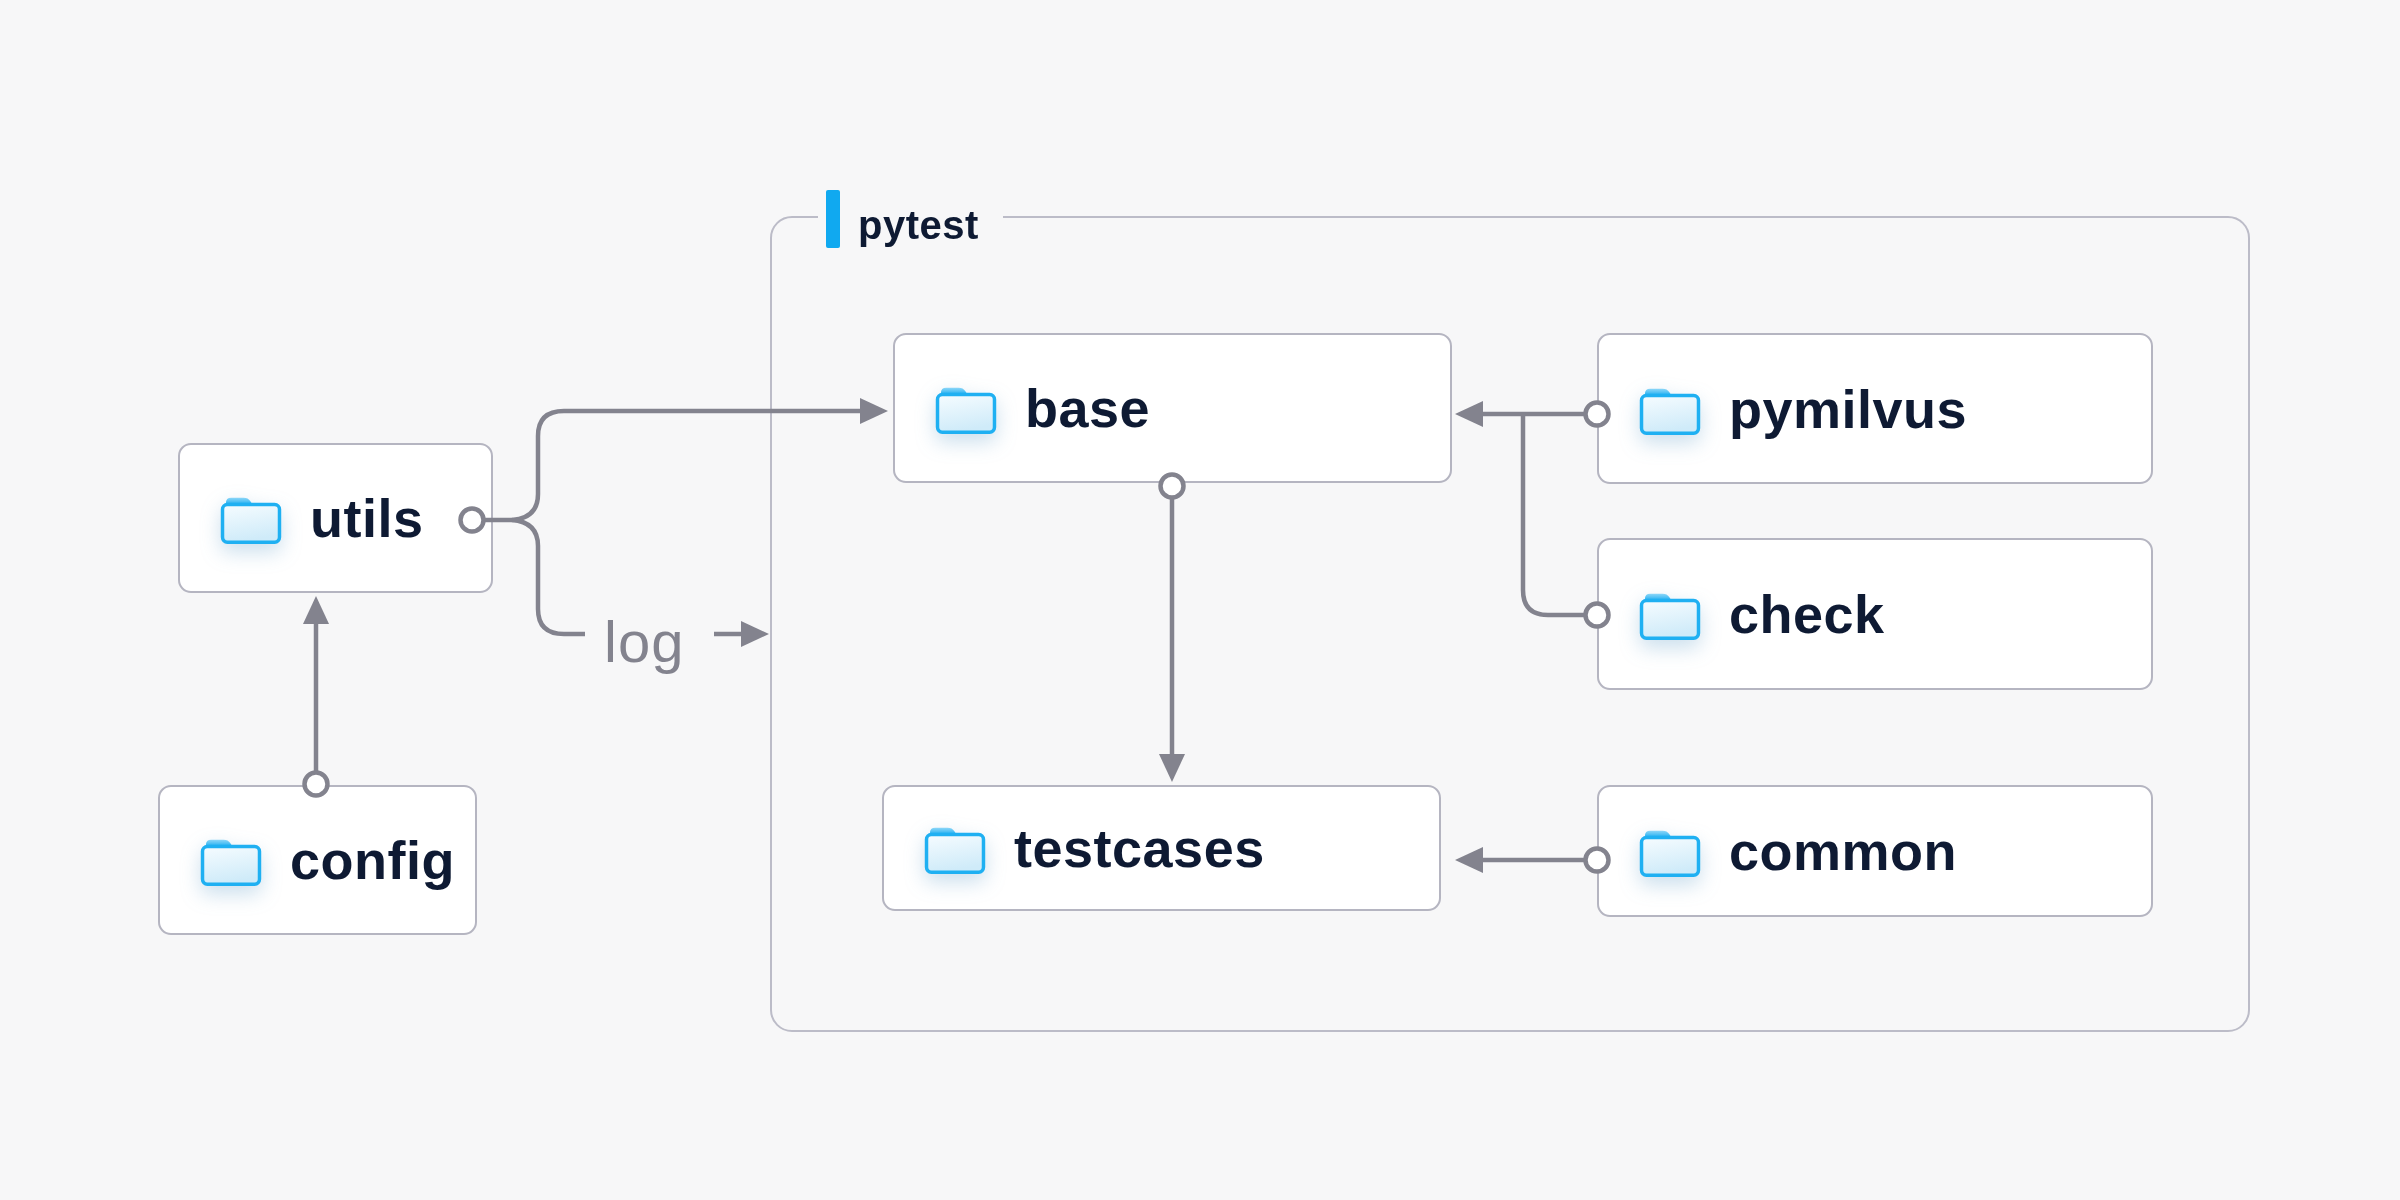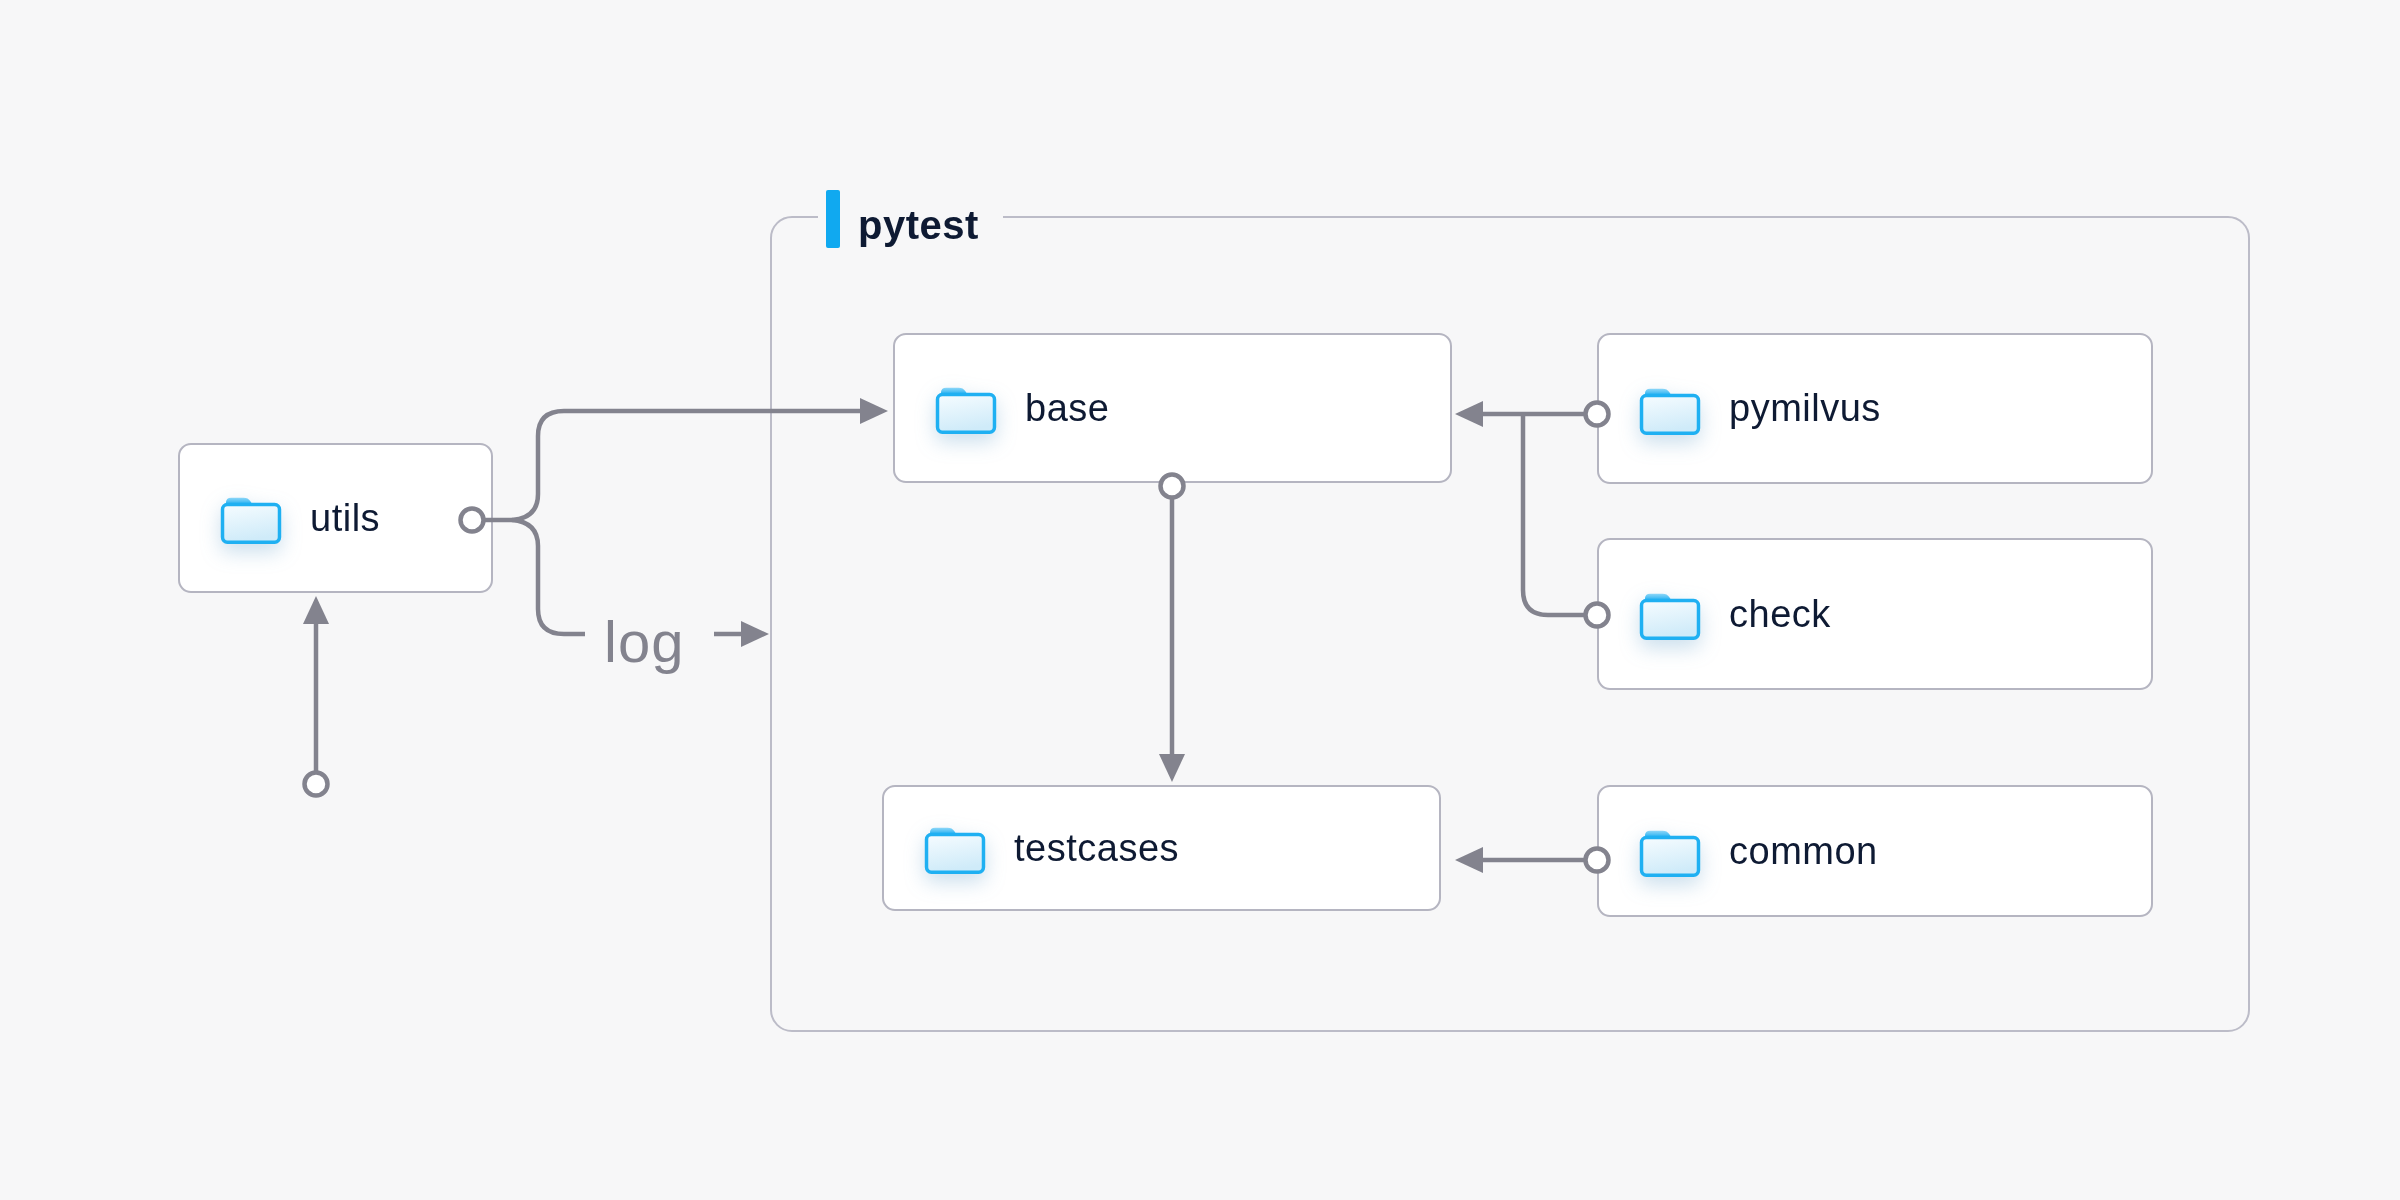--- a/index.html
+++ b/index.html
@@ -54,21 +54,21 @@
     position:absolute;
     background:#ffffff;
     border:2.5px solid var(--box-border);
     border-radius:13px;
     display:flex;align-items:center;
     padding-left:38px;gap:26px;
     box-sizing:border-box;
     z-index:2;
   }
   .node-label{
-    font-size:38px;font-weight:400;
+    font-size:54px;font-weight:700;
     color:var(--text-navy);
     letter-spacing:0.5px;
     white-space:nowrap;
   }
   .folder{display:inline-flex;}
   .folder svg{filter:drop-shadow(0 8px 10px rgba(70,140,190,0.28));}
 
   
   .wires{
     position:absolute;left:0;top:0;
@@ -156,20 +156,29 @@
   <div class="node" style="left:158px;top:443px;width:315px;height:150px;margin-left:20px;">
     <span class="folder">
       <svg width="66" height="56" viewBox="0 0 68 58">
         <path d="M8,19 L8,13.5 Q8,8 13.5,8 L26.5,8 Q31,8 33.2,11.5 L38,19 Z" fill="url(#ft)"></path>
         <rect x="4.5" y="15" width="59" height="39" rx="5" fill="url(#fg)" class="f-stroke" stroke-width="3.6"></rect>
       </svg>
     </span>
     <span class="node-label">utils</span>
   </div>
 
+  <div class="node" style="left:158px;top:785px;width:319px;height:150px;">
+    <span class="folder">
+      <svg width="66" height="56" viewBox="0 0 68 58">
+        <path d="M8,19 L8,13.5 Q8,8 13.5,8 L26.5,8 Q31,8 33.2,11.5 L38,19 Z" fill="url(#ft)"></path>
+        <rect x="4.5" y="15" width="59" height="39" rx="5" fill="url(#fg)" class="f-stroke" stroke-width="3.6"></rect>
+      </svg>
+    </span>
+    <span class="node-label">config</span>
+  </div>
 
   <div class="node" style="left:893px;top:333px;width:559px;height:150px;">
     <span class="folder">
       <svg width="66" height="56" viewBox="0 0 68 58">
         <path d="M8,19 L8,13.5 Q8,8 13.5,8 L26.5,8 Q31,8 33.2,11.5 L38,19 Z" fill="url(#ft)"></path>
         <rect x="4.5" y="15" width="59" height="39" rx="5" fill="url(#fg)" class="f-stroke" stroke-width="3.6"></rect>
       </svg>
     </span>
     <span class="node-label">base</span>
   </div>

